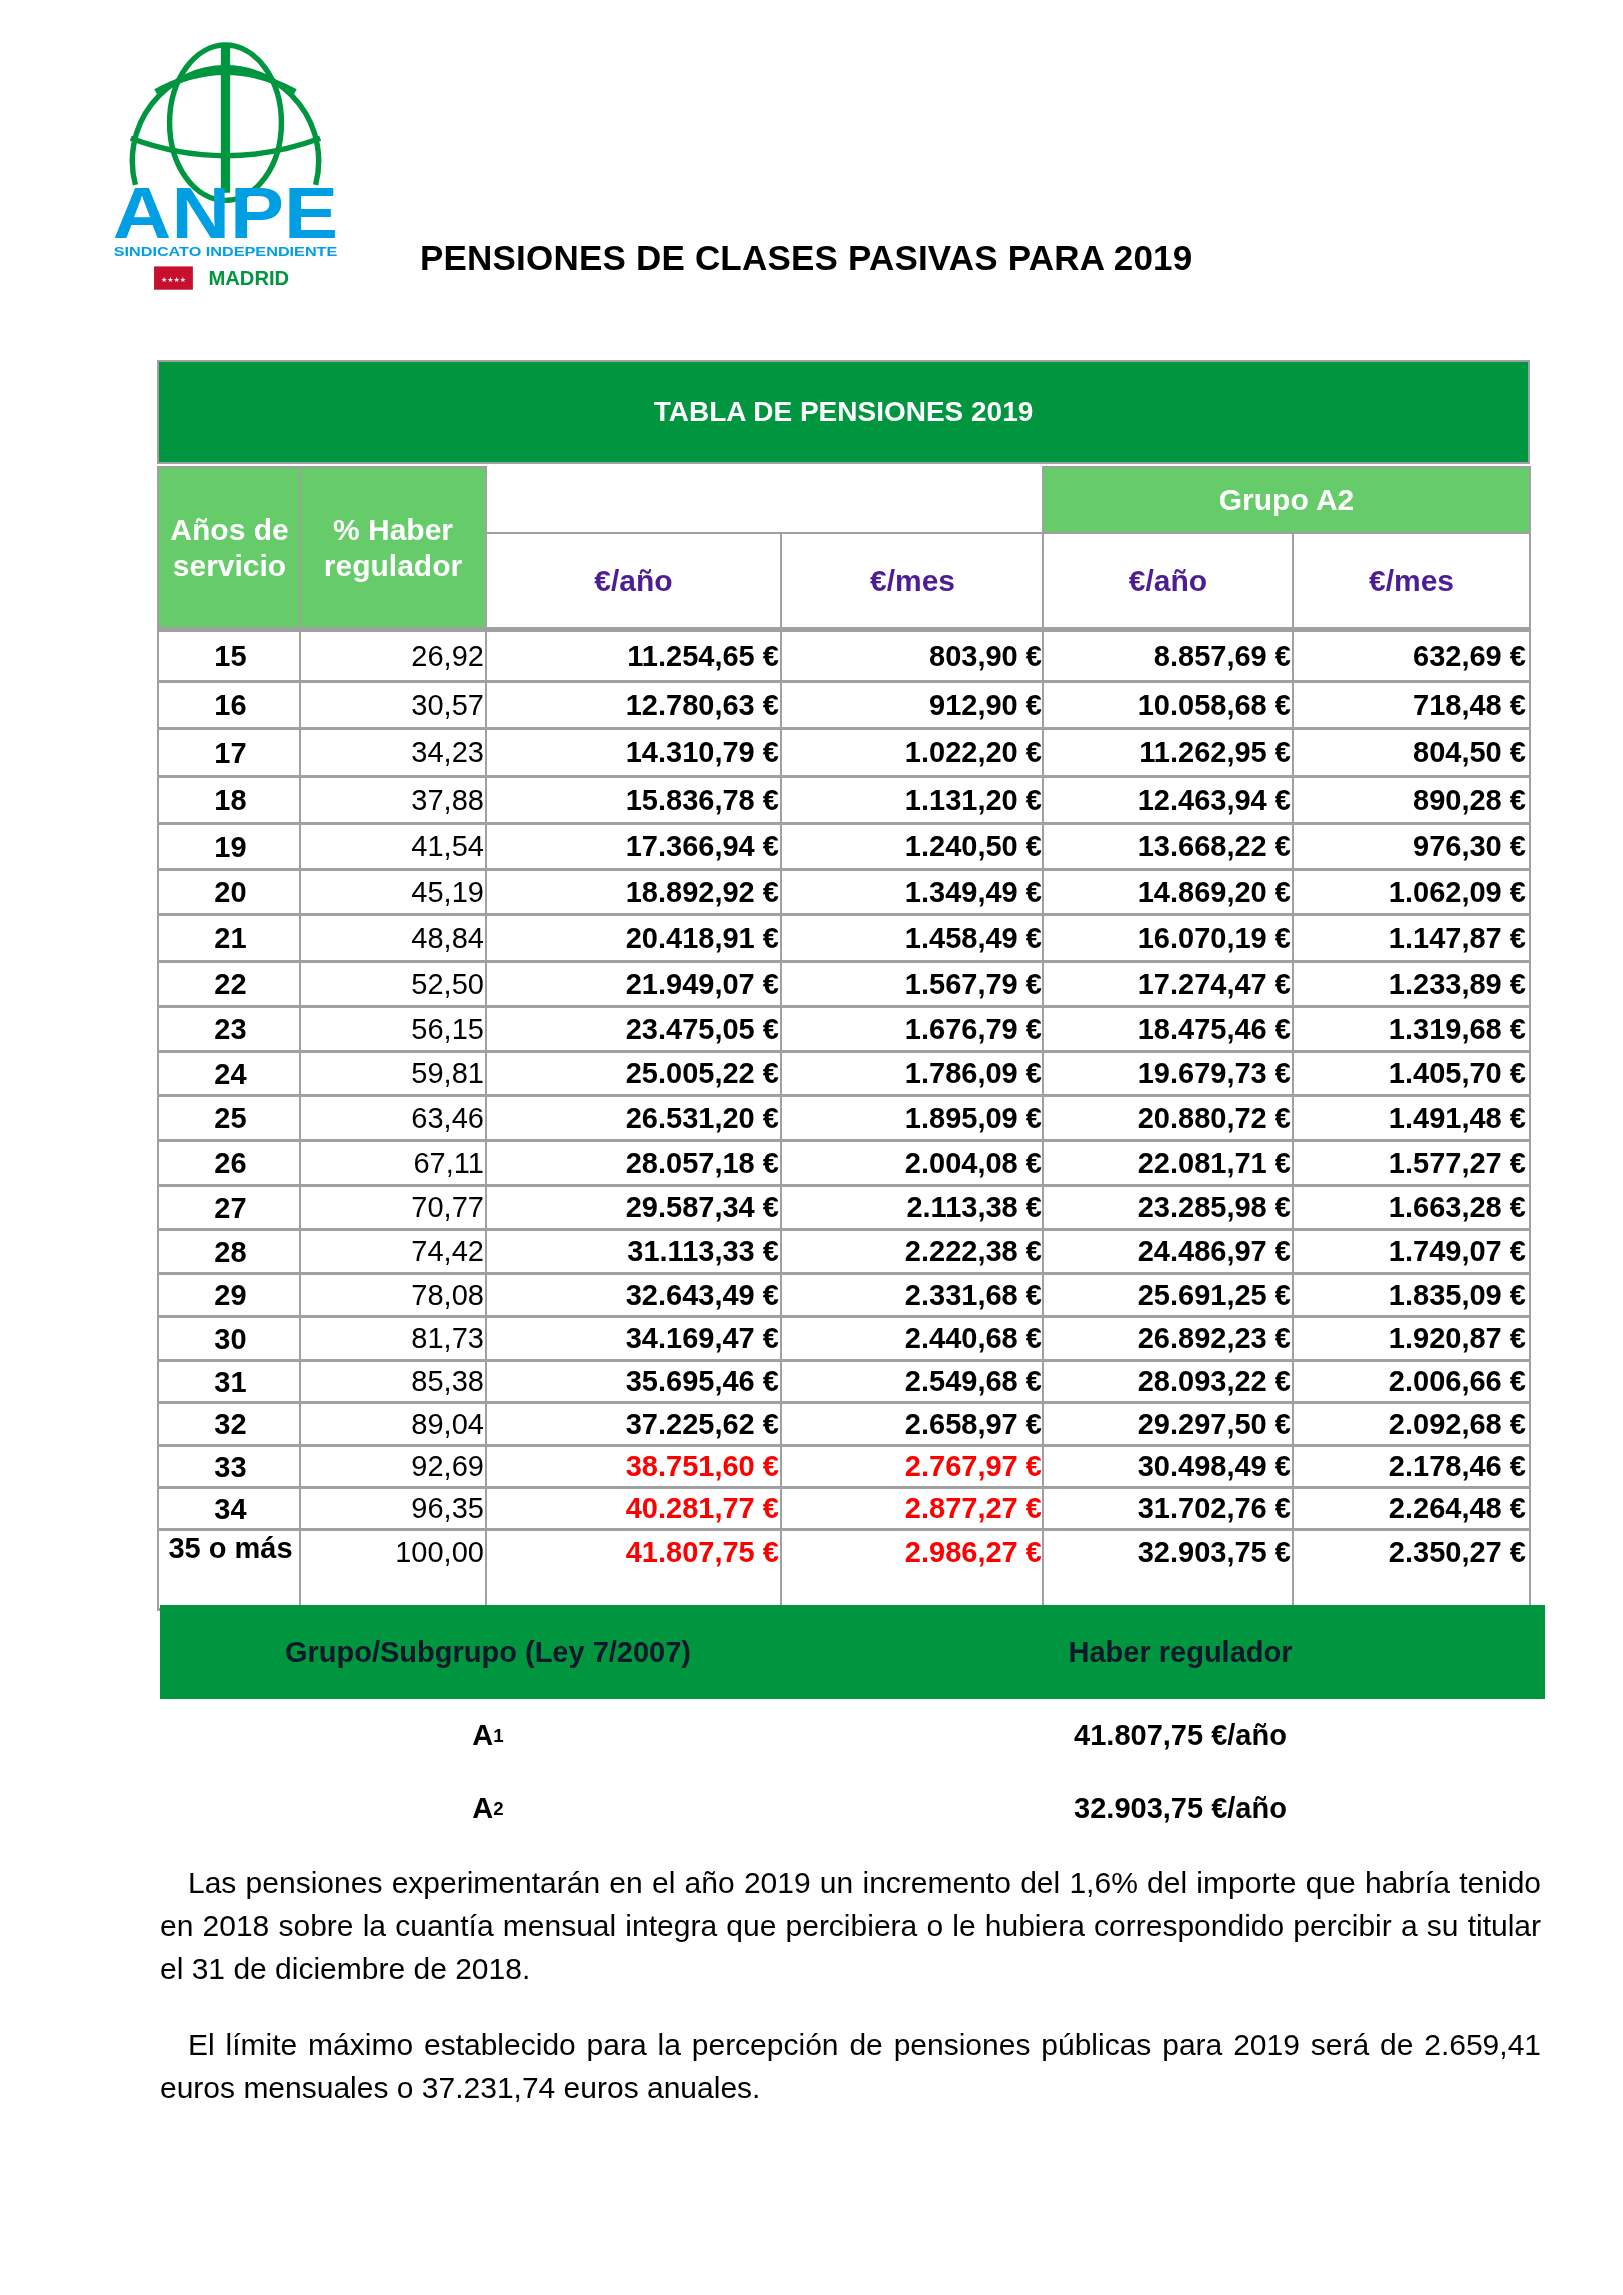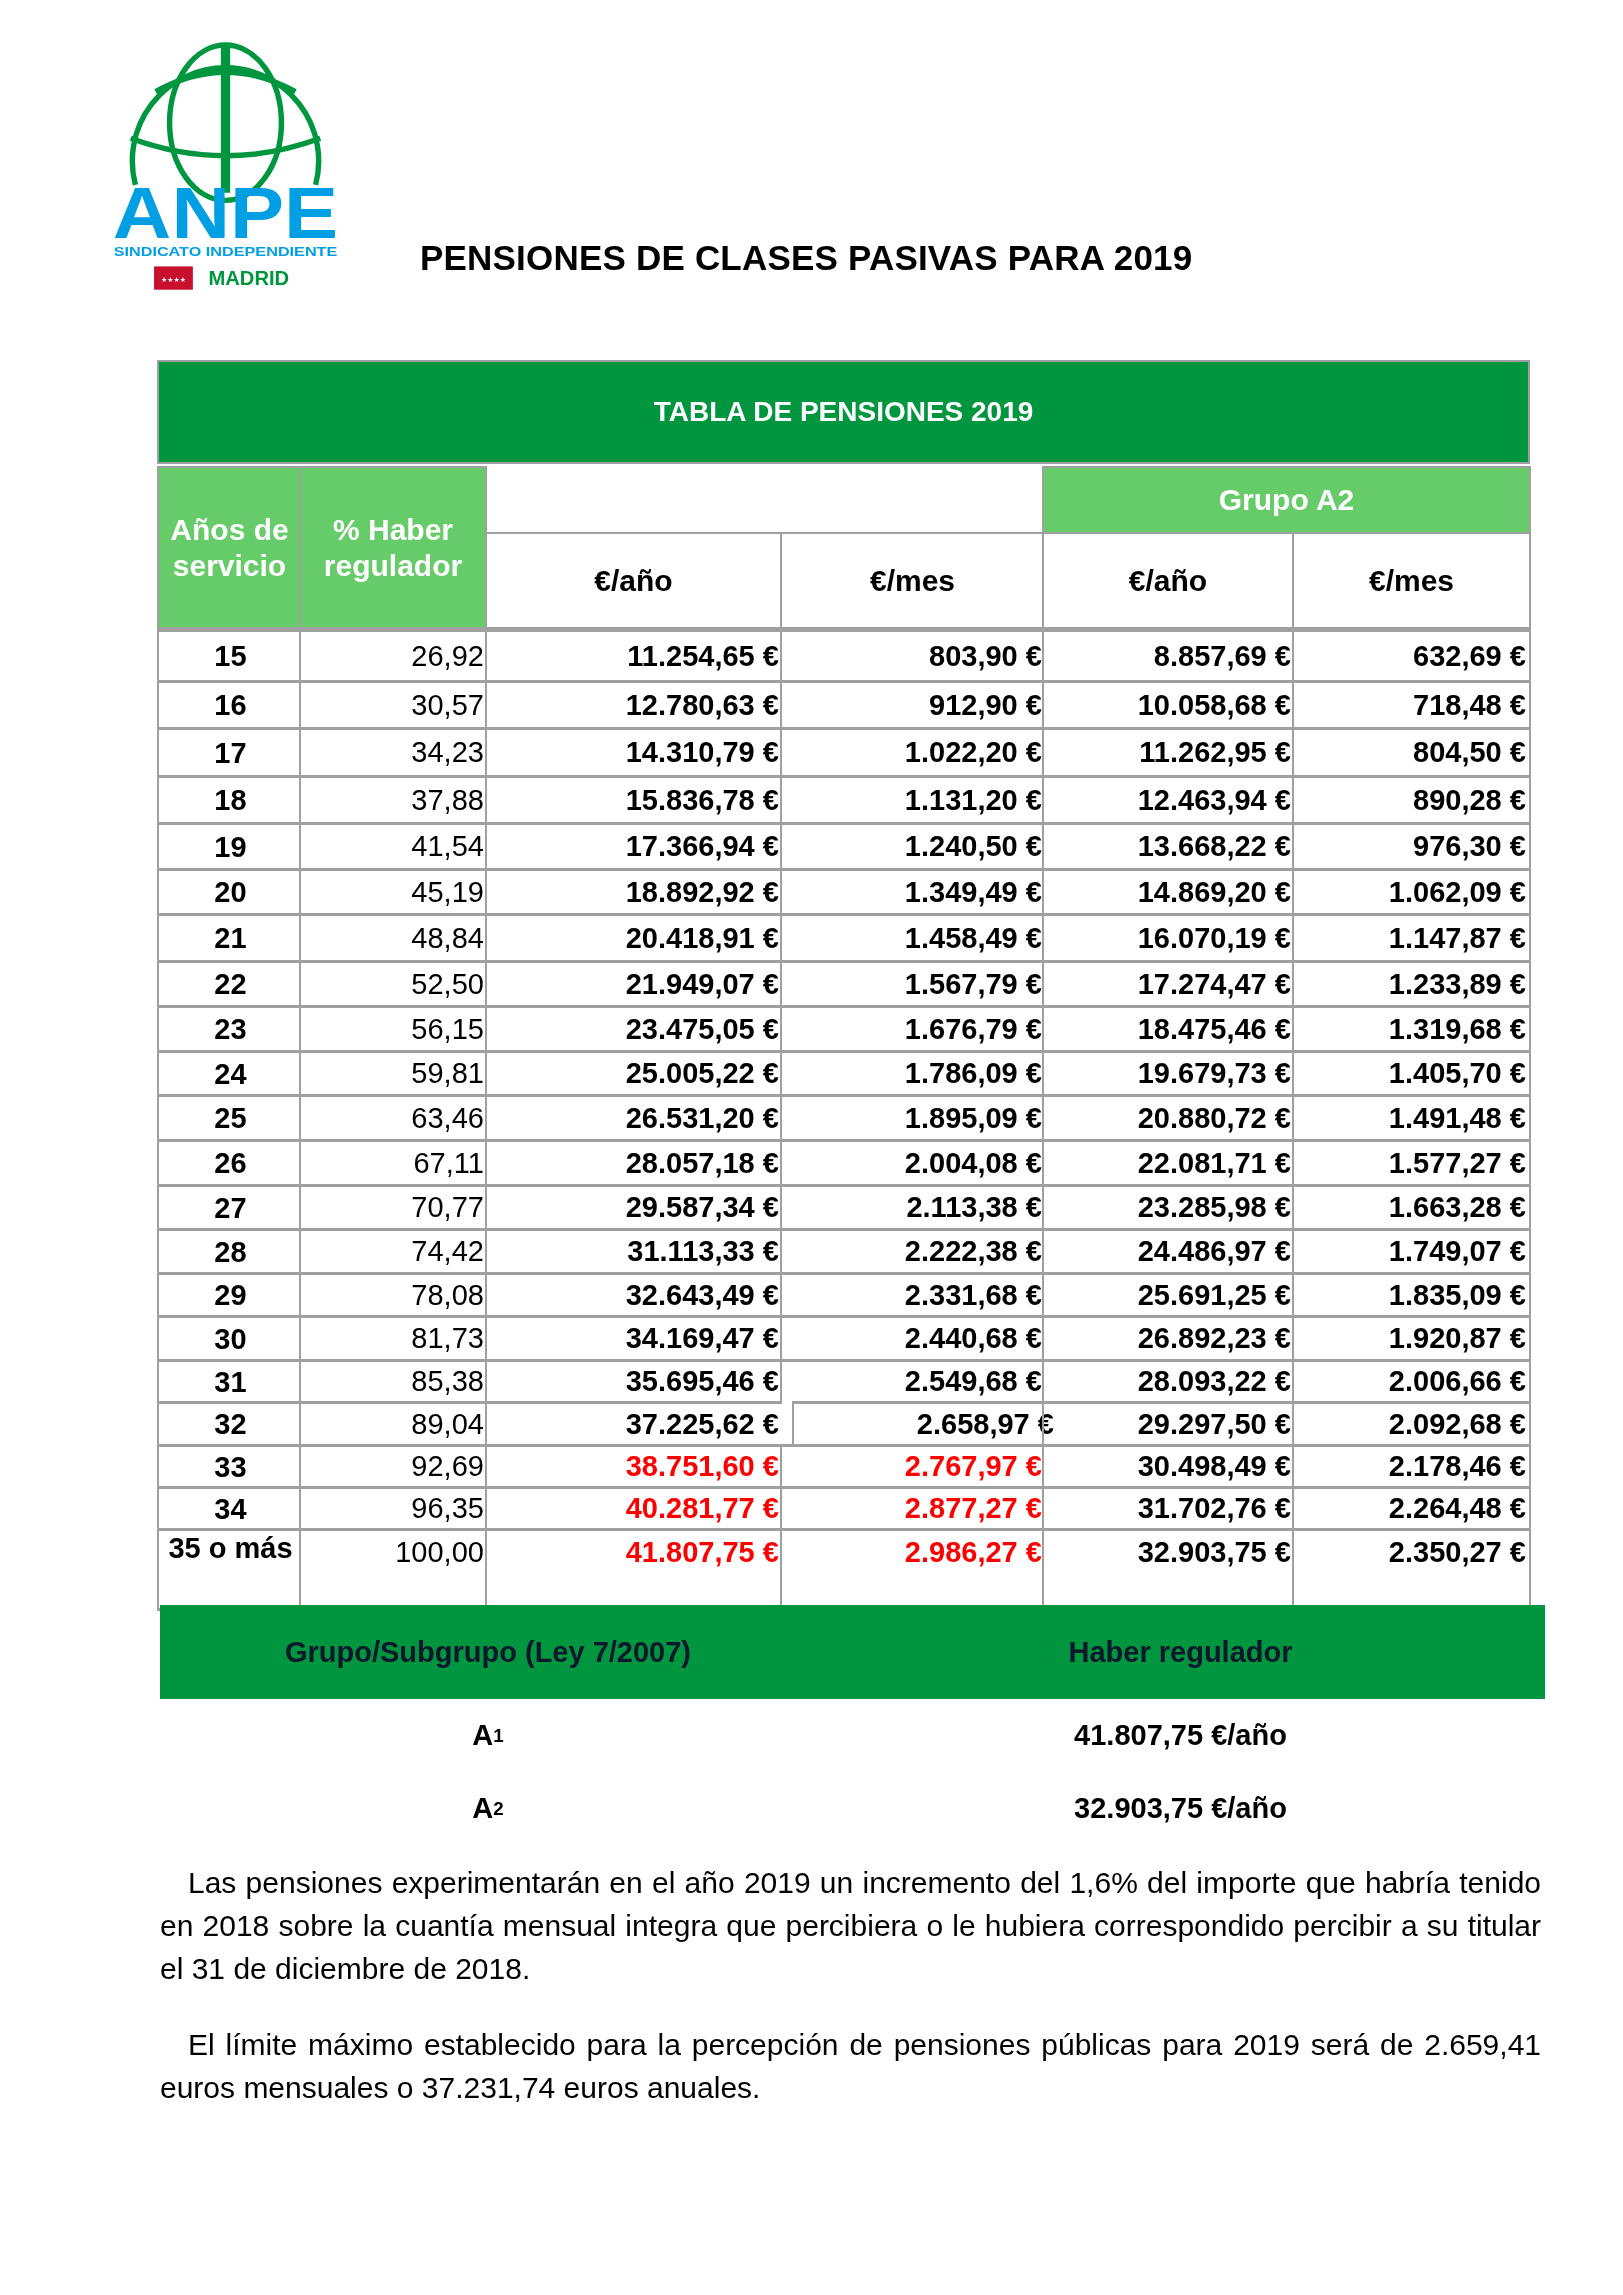--- a/index.html
+++ b/index.html
@@ -14,21 +14,21 @@
 
   
   .ptable { position:absolute; left:157px; top:360px; width:1373px; }
   .title-bar { height:104px; background:#009640; color:#fff; font-weight:bold; font-size:28px;
                display:flex; align-items:center; justify-content:center;
                border:2.3px solid #a0a0a0; box-sizing:border-box; }
   .hdr { position:relative; height:163px; margin-top:2.3px; }
   .hcell { position:absolute; box-sizing:border-box; border:2.3px solid #a0a0a0;
            display:flex; align-items:center; justify-content:center; text-align:center; }
   .hgreen { background:#66cc6a; color:#fff; font-weight:bold; font-size:30px; line-height:36px; }
-  .hwhite { background:#fff; color:#000000; font-weight:bold; font-size:30px; }
+  .hwhite { background:#fff; color:#4c1d95; font-weight:bold; font-size:30px; }
 
   .row { position:relative; box-sizing:border-box; }
   .cell { position:absolute; top:0; bottom:0; box-sizing:border-box;
           border-left:2.3px solid #a0a0a0; border-top:3.9px solid #a0a0a0;
           display:flex; align-items:center; font-size:29px; padding-right:3.1px; }
   .cell.last { border-right:2.3px solid #a0a0a0; }
   .c-years { justify-content:center; font-weight:bold; text-align:center; line-height:34px; }
   .c-pct { justify-content:flex-end; font-weight:normal; }
   .c-num { justify-content:flex-end; font-weight:bold; }
   .red { color:#ff0000; }
@@ -214,21 +214,21 @@
         <div class="cell c-pct" style="left: 142px; width: 188px;">85,38</div>
         <div class="cell c-num" style="left: 328px; width: 297px;">35.695,46 €</div>
         <div class="cell c-num" style="left: 623px; width: 265px;">2.549,68 €</div>
         <div class="cell c-num" style="left: 885px; width: 252px;">28.093,22 €</div>
         <div class="cell c-num last" style="left: 1135px; width: 239px;">2.006,66 €</div>
       </div>
       <div class="row" style="height: 43px;">
         <div class="cell c-years" style="left: 0px; width: 145px; padding: 0px;">32</div>
         <div class="cell c-pct" style="left: 142px; width: 188px;">89,04</div>
         <div class="cell c-num" style="left: 328px; width: 297px;">37.225,62 €</div>
-        <div class="cell c-num" style="left: 623px; width: 265px; margin-left: 12px;">2.658,97 €</div>
+        <div class="cell c-num" style="left: 623px; width: 265px;">2.658,97 €</div>
         <div class="cell c-num" style="left: 885px; width: 252px;">29.297,50 €</div>
         <div class="cell c-num last" style="left: 1135px; width: 239px;">2.092,68 €</div>
       </div>
       <div class="row" style="height: 42px;">
         <div class="cell c-years" style="left: 0px; width: 145px; padding: 0px;">33</div>
         <div class="cell c-pct" style="left: 142px; width: 188px;">92,69</div>
         <div class="cell c-num red" style="left: 328px; width: 297px;">38.751,60 €</div>
         <div class="cell c-num red" style="left: 623px; width: 265px;">2.767,97 €</div>
         <div class="cell c-num" style="left: 885px; width: 252px;">30.498,49 €</div>
         <div class="cell c-num last" style="left: 1135px; width: 239px;">2.178,46 €</div>

